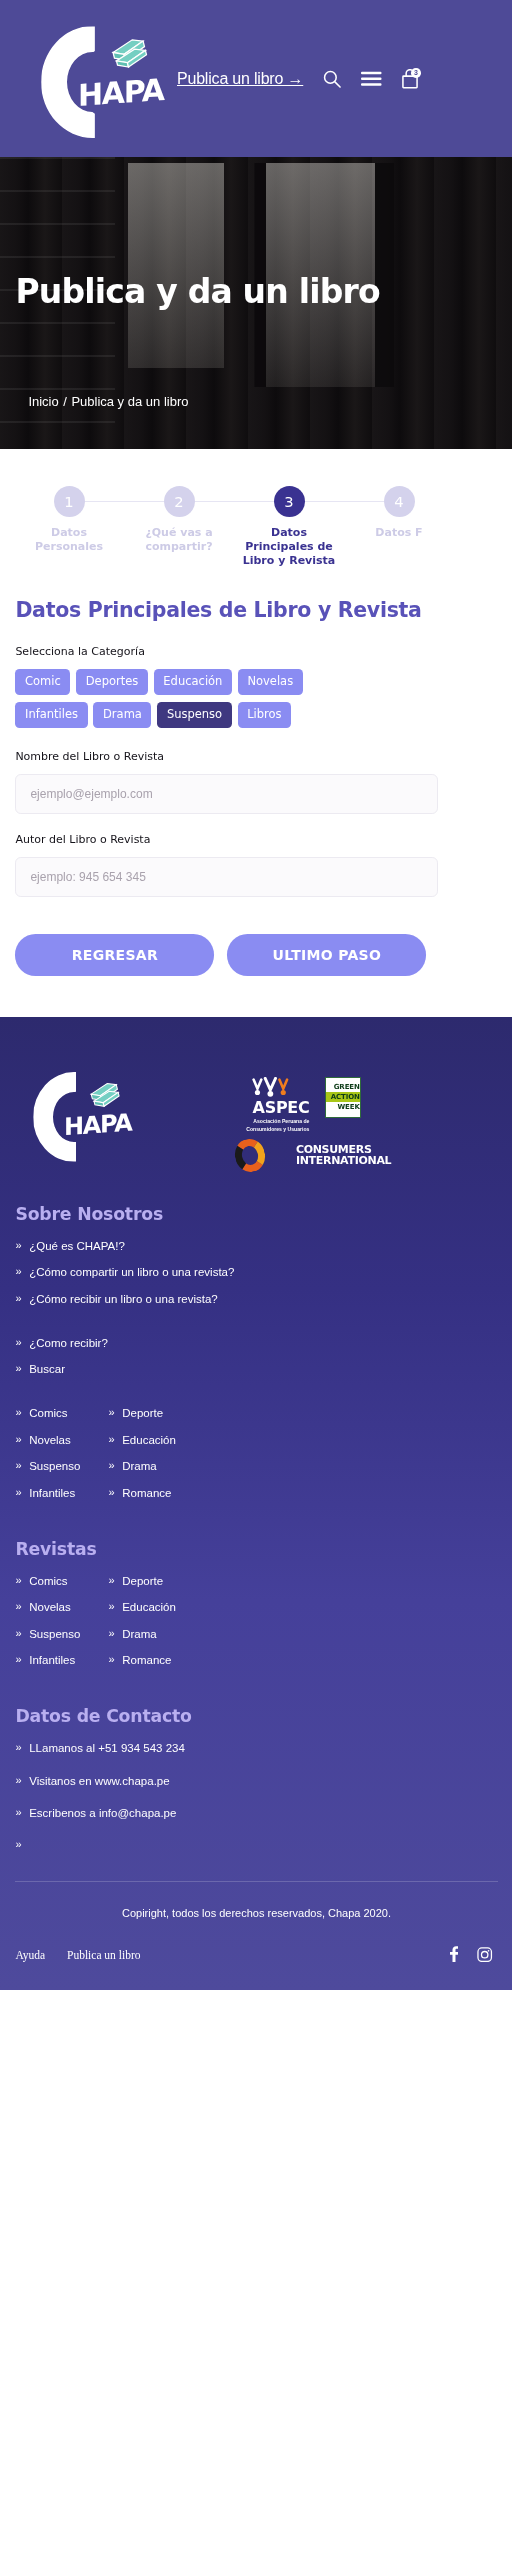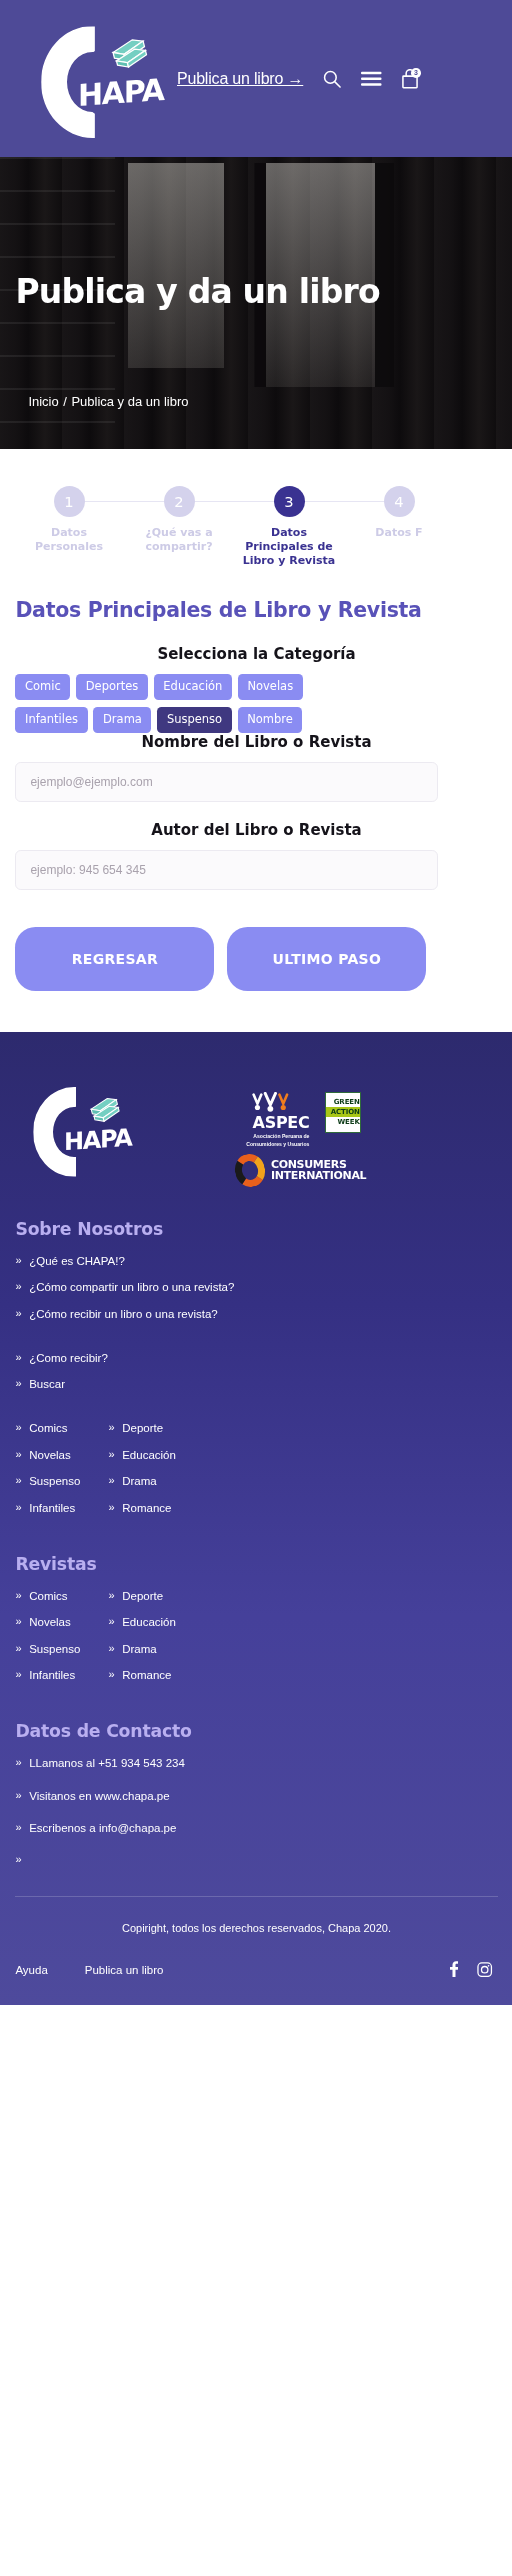--- a/index.html
+++ b/index.html
@@ -210,30 +210,30 @@
     font-family: "DejaVu Sans", sans-serif;
     font-size: 20.5px;
     font-weight: bold;
     color: #5952b8;
     line-height: 1.22;
     letter-spacing: -0.3px;
     margin-bottom: 22px;
   }
   .field-label {
     font-family: "DejaVu Sans", sans-serif;
-    font-size: 15px;
-    font-weight: bold;
+    font-size: 11px;
+    font-weight: normal;
     color: #15131a;
     margin-bottom: 11px;
-    text-align: center;
   }
   .chips {
     display: flex;
     flex-wrap: wrap;
     gap: 6.4px 5.8px;
+    margin-bottom: 22px;
     max-width: 359px;
   }
   .chip {
     background: #8a8cf2;
     color: #ffffff;
     border: none;
     border-radius: 4.5px;
     padding: 7px 9.6px 7.7px 9.6px;
     font-size: 11.5px;
     font-family: "DejaVu Sans", sans-serif;
@@ -260,21 +260,21 @@
     display: flex;
     gap: 13px;
     padding: 18px 0 41px 0;
   }
   .btn {
     background: #8a8cf2;
     color: #fff;
     border: none;
     border-radius: 20.5px;
     width: 199px;
-    height: 64px;
+    height: 42px;
     font-size: 14px;
     font-family: "DejaVu Sans", sans-serif;
     font-weight: bold;
     letter-spacing: 0.3px;
     cursor: pointer;
   }
 
   
   .footer {
     background: linear-gradient(180deg, #2d2a6e 0%, #353083 28%, #45409a 60%, #4e4a9c 100%);
@@ -354,20 +354,21 @@
     border-color: #e8601c #f2a31b #e8601c #1a1a1a;
     transform: rotate(-12deg);
   }
   .ci-text {
     font-family: "DejaVu Sans", sans-serif;
     font-weight: bold;
     font-size: 11px;
     line-height: 1.05;
     color: #ffffff;
     letter-spacing: -0.3px;
+    margin-left: 25px;
   }
 
   .f-head {
     font-family: "DejaVu Sans", sans-serif;
     font-size: 17.3px;
     font-weight: bold;
     color: #b9aff0;
     margin-bottom: 14px;
     letter-spacing: -0.2px;
   }
@@ -387,21 +388,21 @@
   .f-contact li { margin-bottom: 16px; }
   .f-contact li.addr { padding-right: 26px; }
   .divider { height: 0.6px; background: rgba(255,255,255,0.18); margin: 3.8px 0 0 0; }
   .footer-bottom { padding: 26px 0 26px 0; }
   .copy {
     font-size: 11px; color: #ffffff; text-align: center; margin-bottom: 27px;
   }
   .bottom-row {
     display: flex; align-items: center; justify-content: space-between;
   }
-  .bottom-links { display: flex; gap: 37px; }
+  .bottom-links { display: flex; gap: 22px; font-family: Liberation Serif, serif; }
   .bottom-links a { color: #fff; font-size: 11.5px; text-decoration: none; }
   .socials { display: flex; gap: 19px; align-items: center; color: #fff; padding-right: 5.1px; }
 </style>
 </head>
 <body>
 
 <div class="navbar">
   <a class="brand-logo" href="#">
     <span class="brand-c"></span>
     <span class="brand-books">
@@ -492,21 +493,21 @@
 
   <div class="field-label">Selecciona la Categoría</div>
   <div class="chips">
     <button class="chip">Comic</button>
     <button class="chip">Deportes</button>
     <button class="chip">Educación</button>
     <button class="chip">Novelas</button>
     <button class="chip">Infantiles</button>
     <button class="chip">Drama</button>
     <button class="chip selected">Suspenso</button>
-    <button class="chip">Nombre</button>
+    <button class="chip">Libros</button>
   </div>
 
   <div class="input-block">
     <div class="field-label">Nombre del Libro o Revista</div>
     <input class="text-input" type="text" placeholder="ejemplo@ejemplo.com" style="">
   </div>
 
   <div class="input-block">
     <div class="field-label">Autor del Libro o Revista</div>
     <input class="text-input" type="text" placeholder="ejemplo: 945 654 345" style="">

